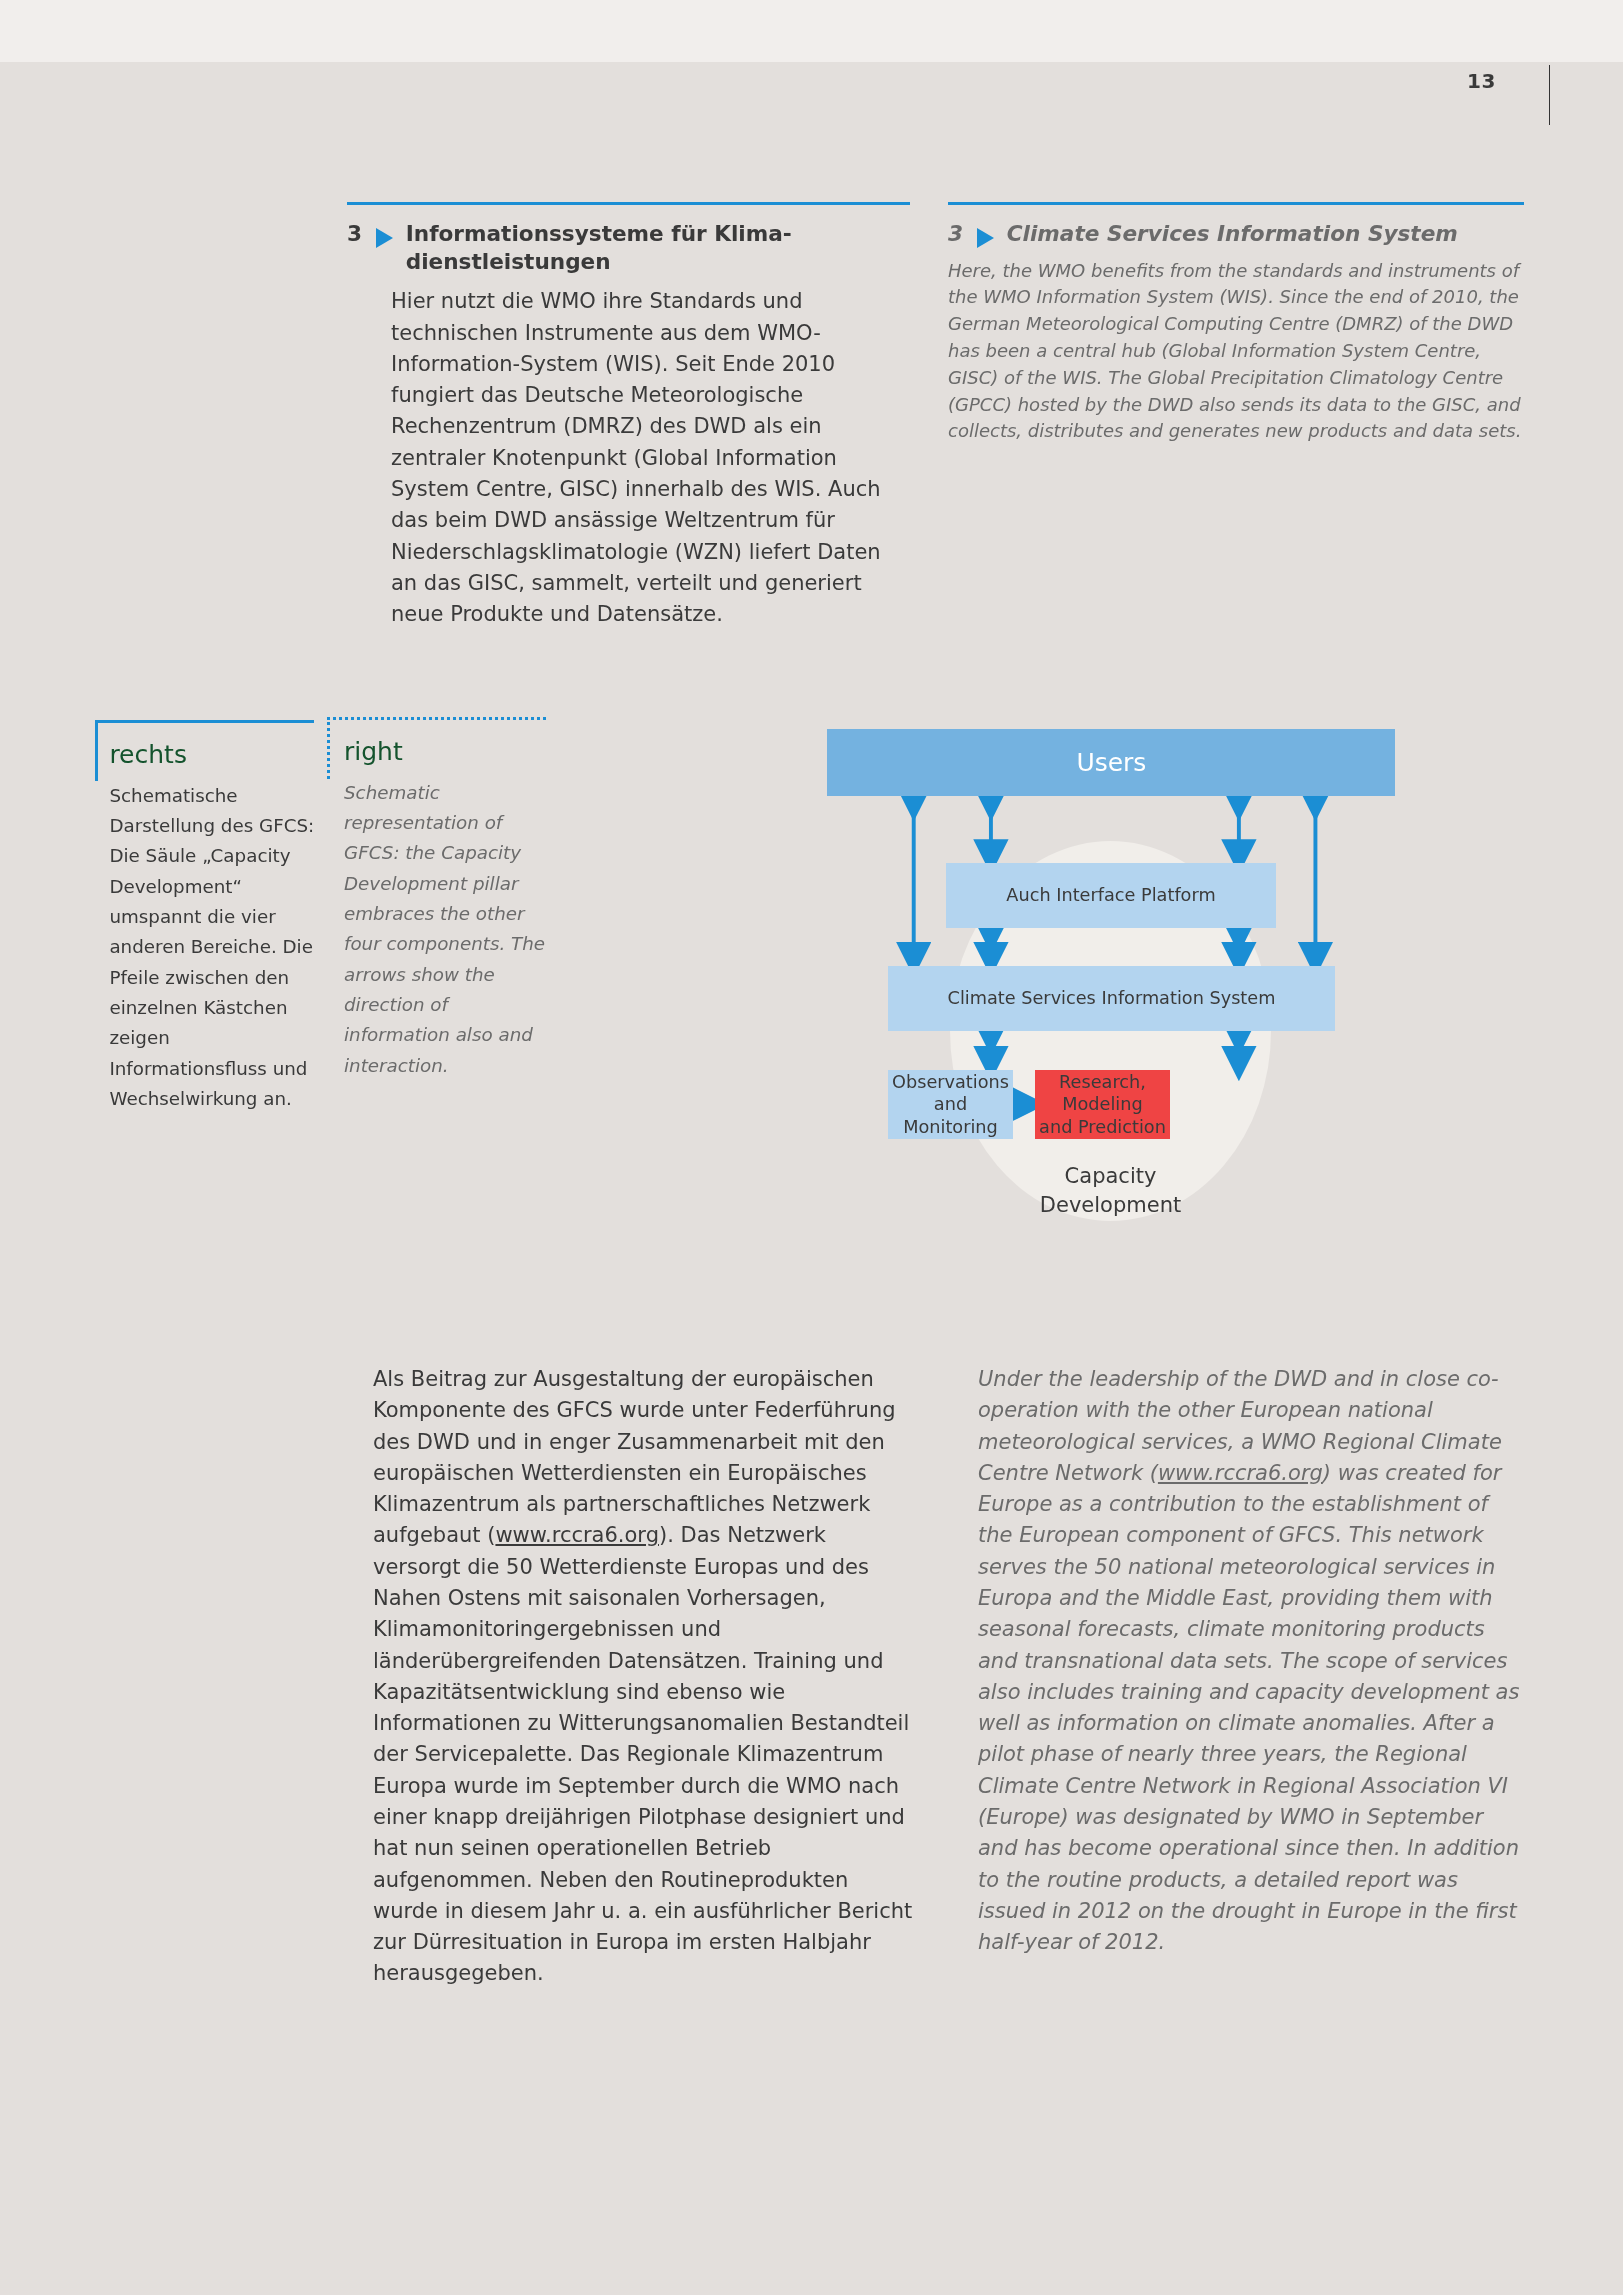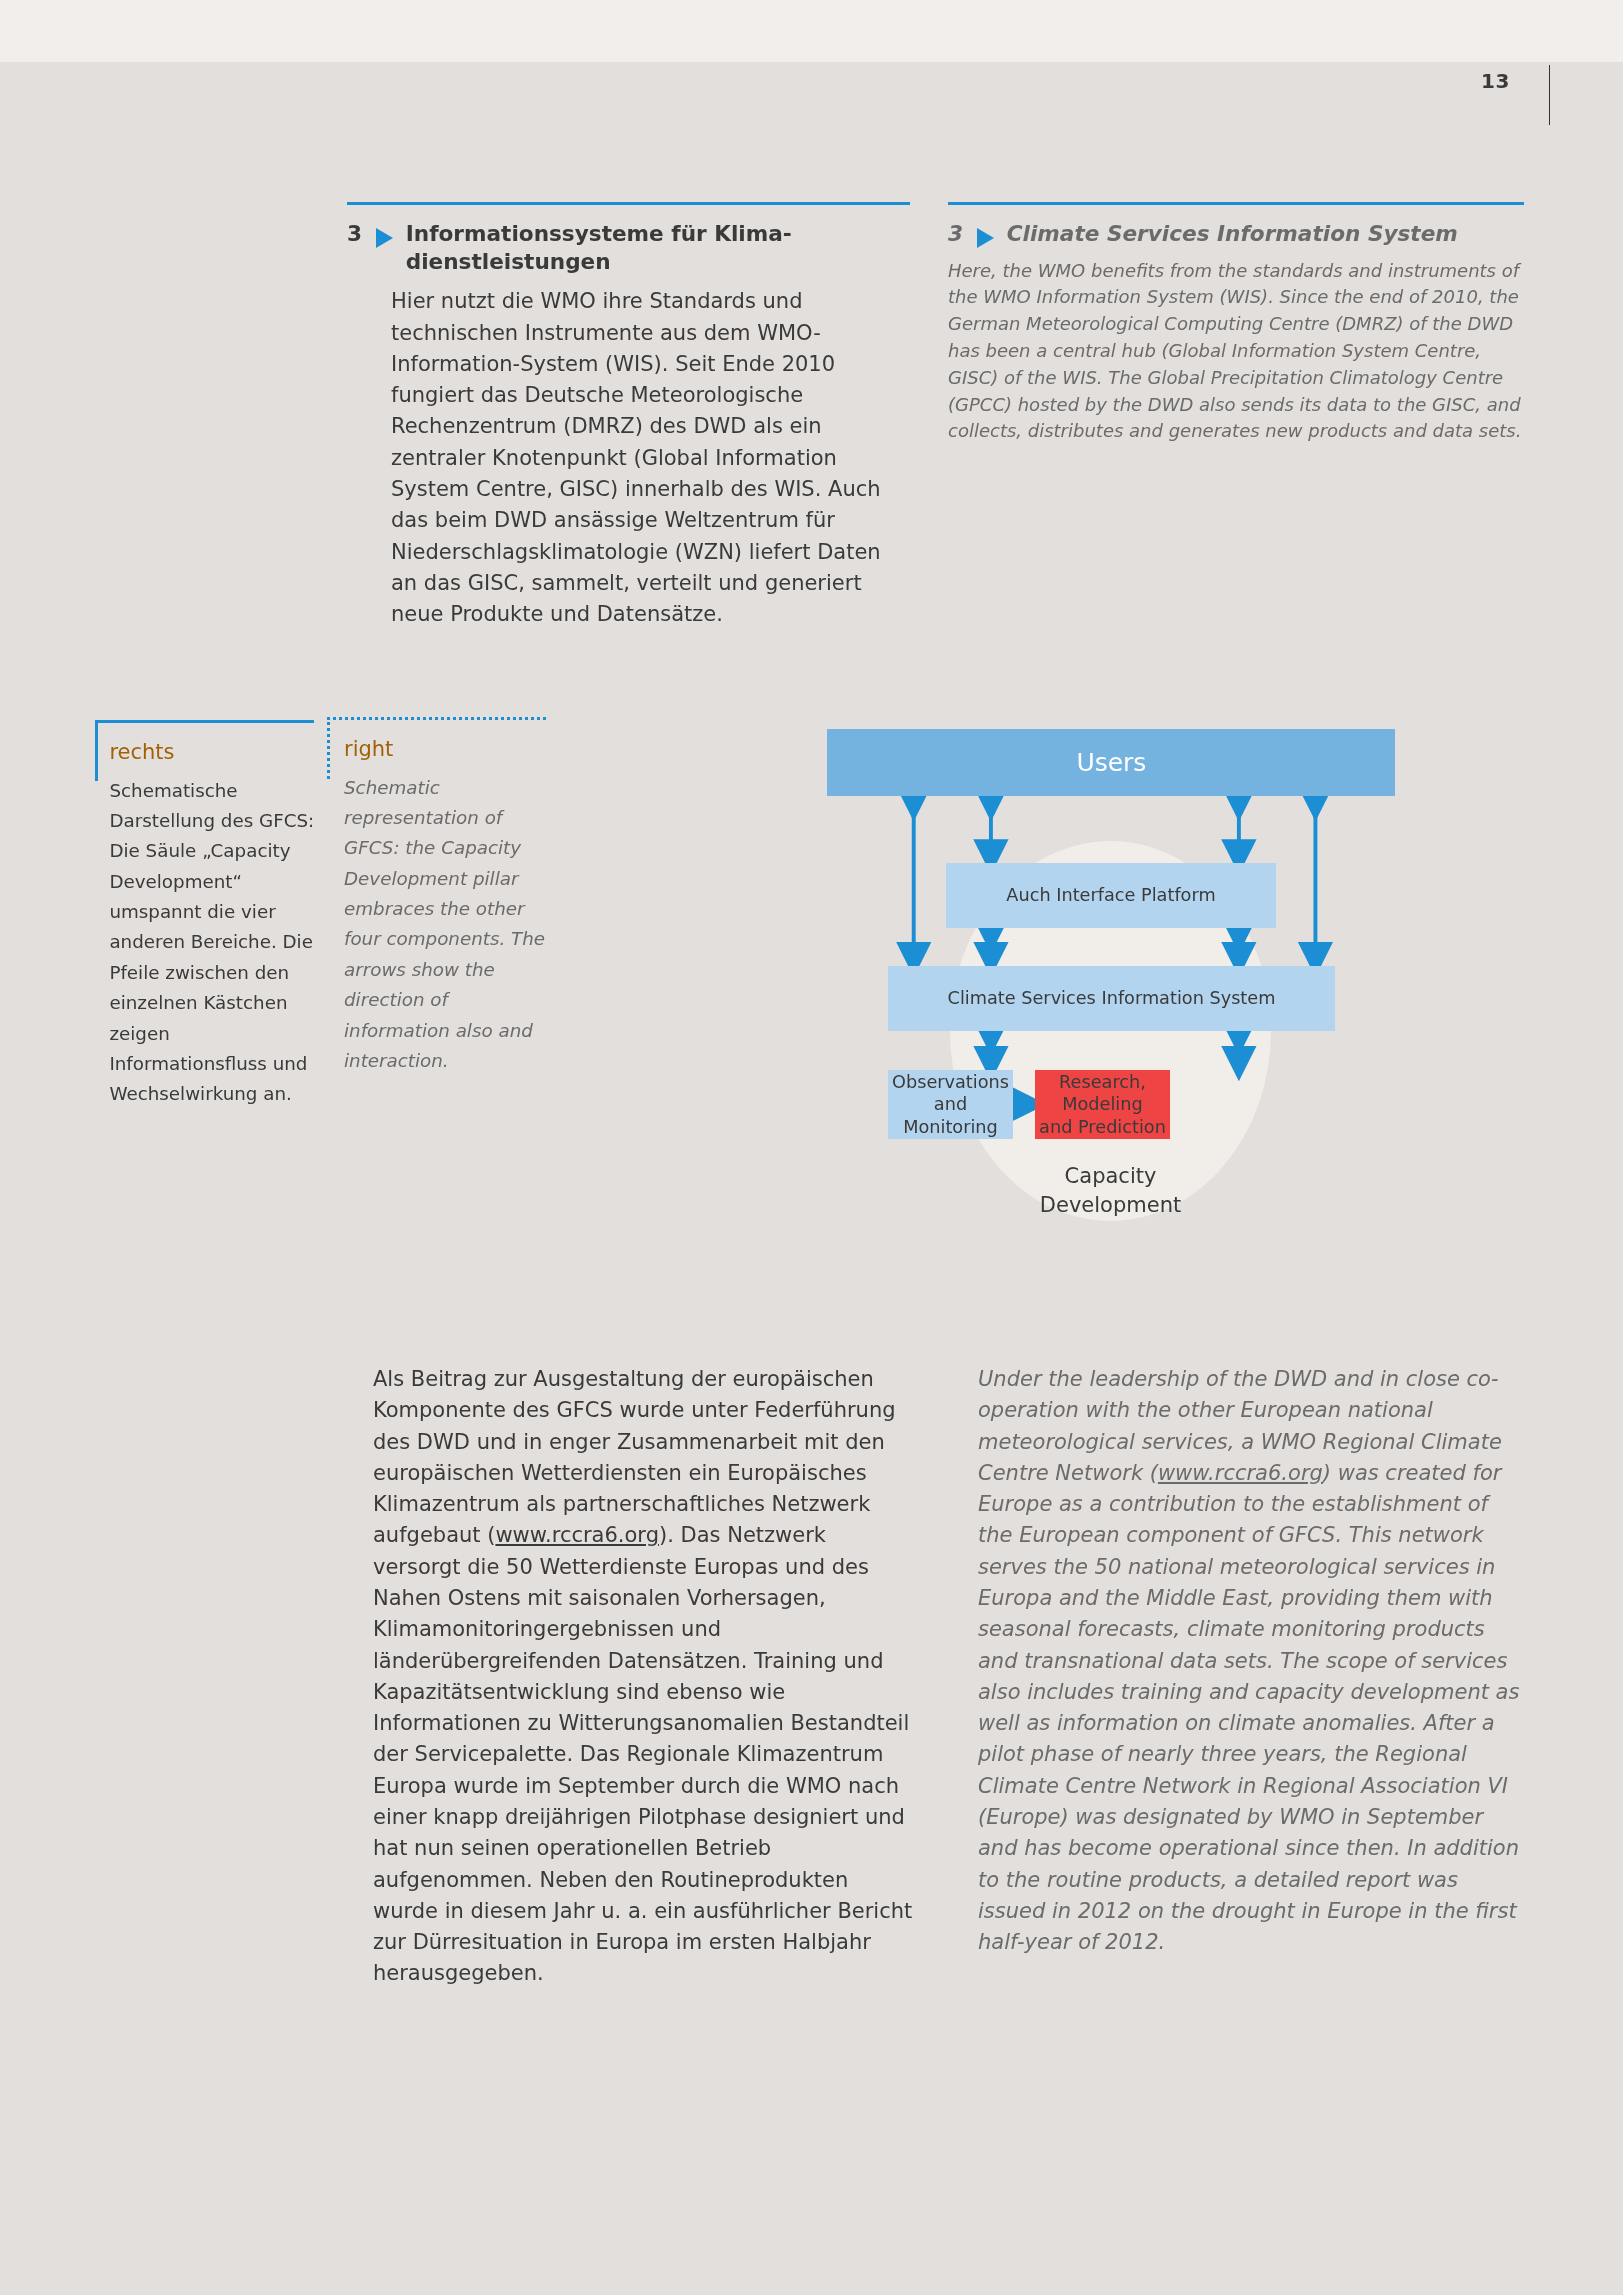--- a/index.html
+++ b/index.html
@@ -8,21 +8,21 @@
     background:#e3dfdc;
     font-family:"DejaVu Sans","Liberation Sans",sans-serif;
     position:relative;overflow:hidden;
   }
   .page{position:absolute;inset:0;}
 
   
   .top-strip{position:absolute;left:0;top:0;width:1623px;height:62px;background:#f1eeec;}
 
   
-  .folio{position:absolute;right:88px;top:69px;width:79px;text-align:center;
+  .folio{position:absolute;right:77px;top:69px;width:79px;text-align:left;
          font-size:20px;font-weight:bold;color:#3a3a3a;letter-spacing:0.7px;}
   .folio-rule{position:absolute;right:73px;top:65px;width:1.3px;height:60px;background:#333;}
 
   
   .col-de{position:absolute;left:347px;top:202px;width:563px;}
   .col-en{position:absolute;left:948px;top:202px;width:576px;}
   .hrule{height:3.3px;background:#1b8ed4;width:100%;}
 
   .head-row{display:flex;align-items:flex-start;margin-top:14.4px;}
   .head-num{font-size:21.6px;font-weight:bold;color:#3a3a3a;flex:0 0 auto;line-height:1.33;}
@@ -37,21 +37,21 @@
 
   
   .cap-de{position:absolute;left:95px;top:720px;width:229px;}
   .cap-en{position:absolute;left:327px;top:717px;width:229px;}
 
   .cap-bracket{position:absolute;left:0;top:0;width:216px;height:58px;
                border-top:3.3px solid #1b8ed4;border-left:3.3px solid #1b8ed4;}
   .cap-bracket-dot{position:absolute;left:0;top:0;width:216px;height:59px;
                border-top:3.3px dotted #1b8ed4;border-left:3.3px dotted #1b8ed4;}
   .cap-kicker{position:relative;padding-top:20px;padding-left:14.4px;
-              font-size:21px;color:#a16207;line-height:1.2;}
+              font-size:25px;color:#14532d;line-height:1.2;}
   .cap-kicker.en{padding-left:17px;}
   .cap-text{padding-left:14.4px;margin-top:10.5px;font-size:18.3px;line-height:1.66;color:#3a3a3a;}
   .cap-text.en{padding-left:17px;color:#6b6b6b;font-style:italic;}
 
   
   .diagram{position:absolute;left:811px;top:707px;width:615px;height:530px;}
   .ellipse{position:absolute;left:139px;top:134px;width:321px;height:380px;
            background:#f1eeea;border-radius:50%;}
   .dbox{position:absolute;display:flex;align-items:center;justify-content:center;
         text-align:center;color:#3a3a3a;line-height:1.28;}

